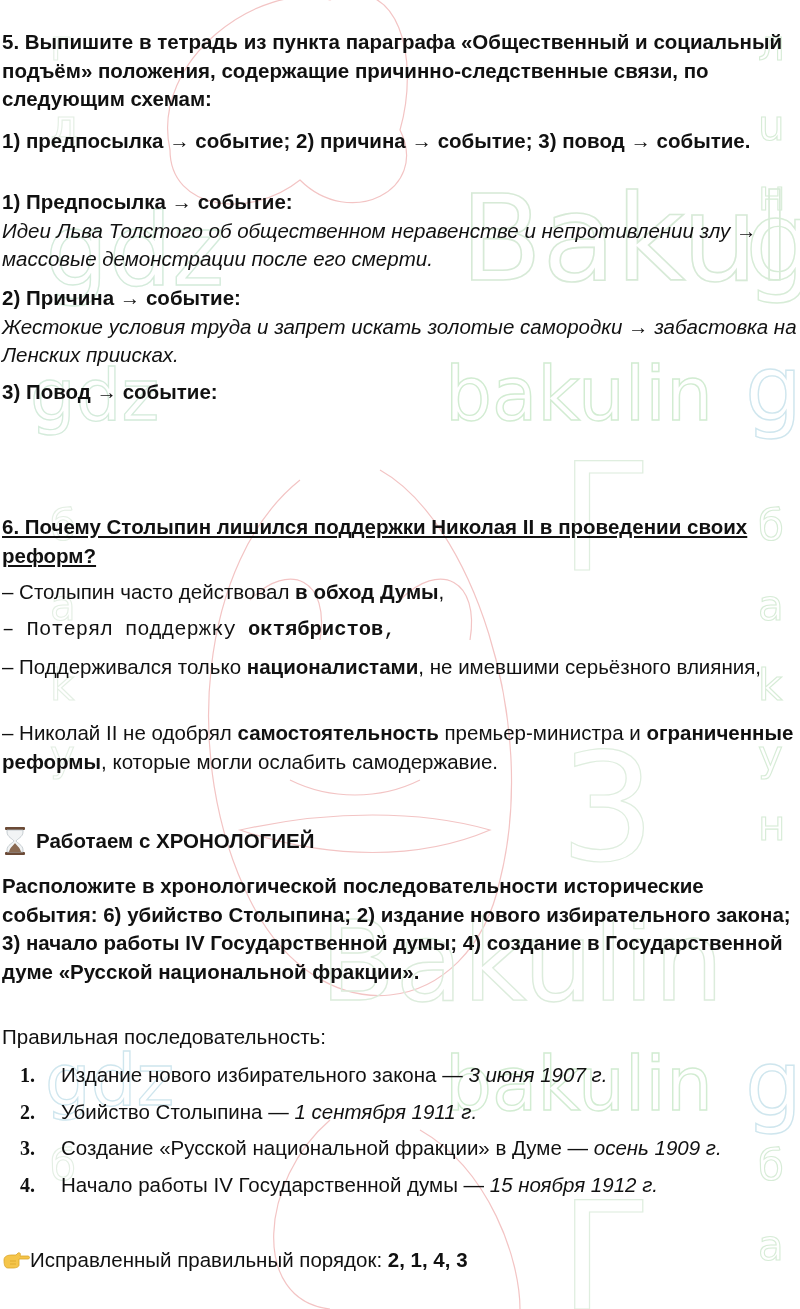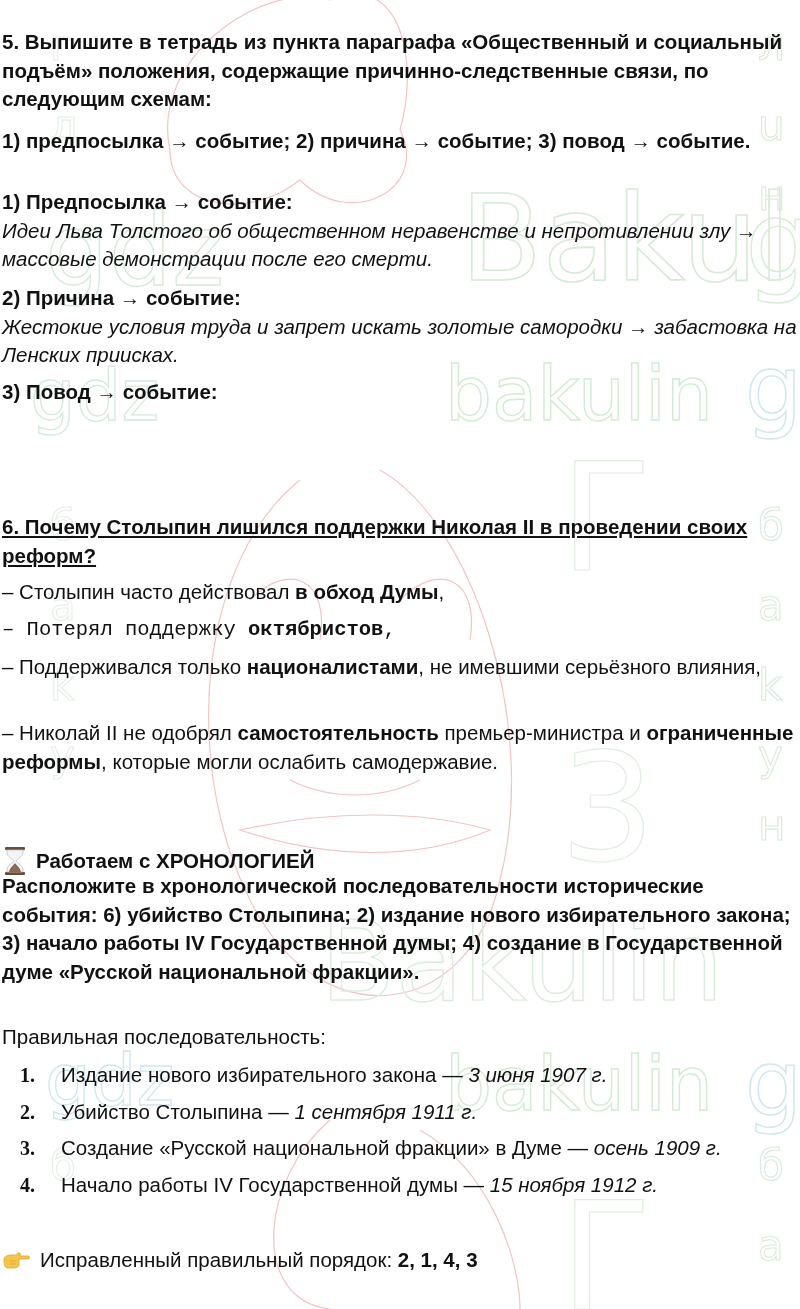--- a/index.html
+++ b/index.html
@@ -39,21 +39,20 @@
       width: 796px;
       margin: 0;
     }
     .b { font-weight: bold; }
     .i { font-style: italic; }
     .sec-header {
       display: flex;
       align-items: center;
       gap: 8px;
       font-weight: bold;
-      margin-top: 20px;
     }
     .hourglass {
       width: 26px;
       height: 30px;
       display: inline-block;
     }
     ol.timeline {
       list-style: none;
       padding: 0;
       margin: 0;
@@ -67,21 +66,20 @@
       position: absolute;
       left: 18px;
       top: 0;
       font-family: "Liberation Serif", "DejaVu Serif", serif;
       font-weight: bold;
       font-size: 20px;
     }
     .final {
       display: flex;
       align-items: center;
-      gap: 10px;
     }
     .pointer {
       width: 28px;
       height: 18px;
       display: inline-block;
     }
   </style>
 </head>
 <body>
 

